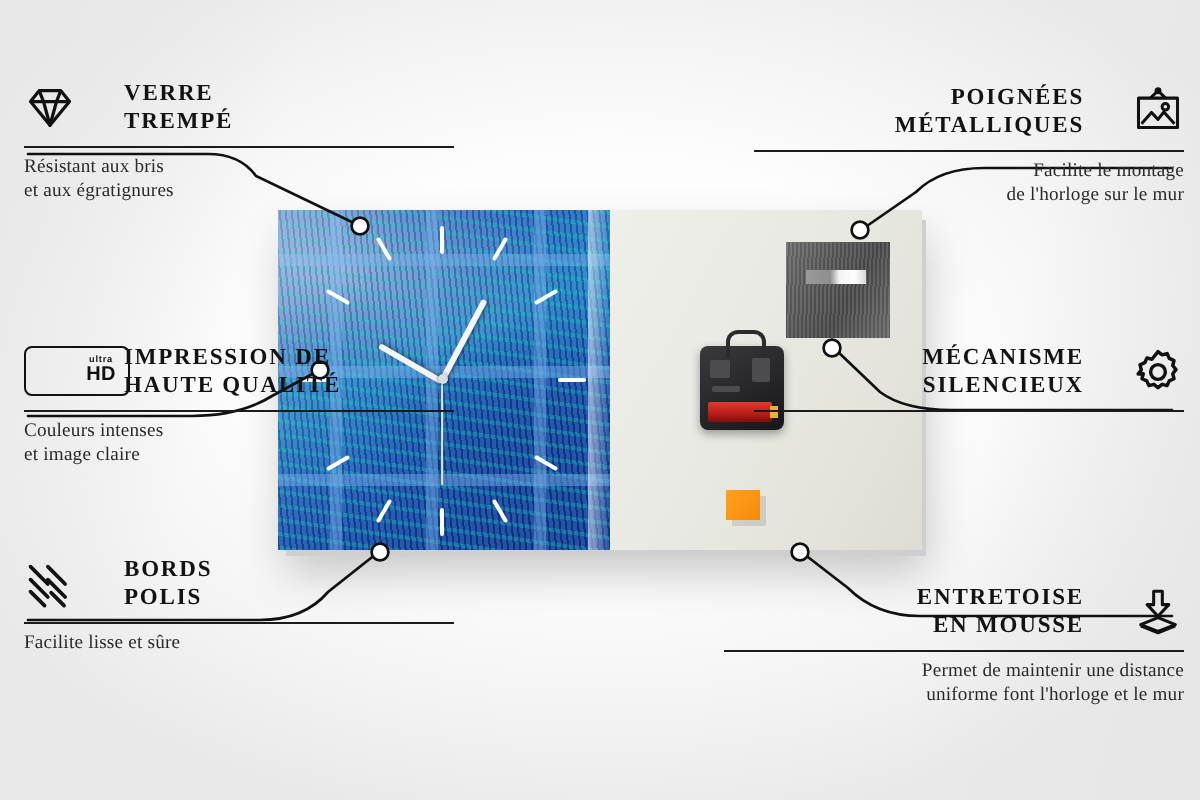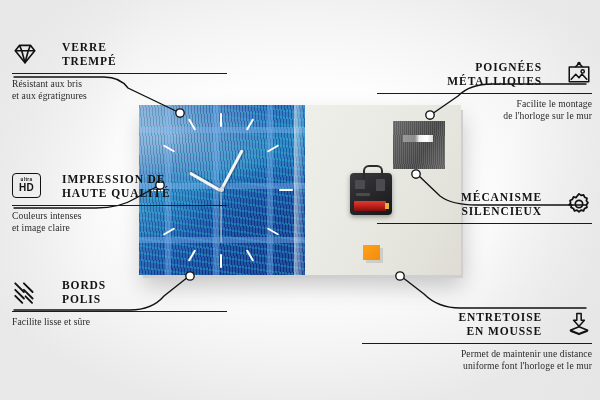--- a/index.html
+++ b/index.html
@@ -85,37 +85,37 @@
     background:linear-gradient(90deg,rgba(255,255,255,.55),rgba(255,255,255,0));}
 
   
   .wires{position:absolute;left:0;top:0;width:600px;height:400px;pointer-events:none;}
 
   
   .callout{position:absolute;width:215px;}
   .callout.left{left:12px;text-align:left;}
   .callout.right{right:8px;text-align:right;}
   .co-head{display:flex;align-items:center;gap:24px;}
-  .callout.right .co-head{justify-content:flex-end;margin-top:18px;}
+  .callout.right .co-head{justify-content:flex-end;}
   .co-title{
     font-family:"Liberation Serif",serif;
     font-weight:700;font-size:11.5px;letter-spacing:.9px;color:#131313;
     line-height:1.22;text-transform:uppercase;
   }
   .rule{height:1px;background:#1b1b1b;margin:5px 0 4px;}
   .co-sub{
     font-family:"Liberation Serif",serif;
     font-size:9.6px;line-height:1.27;color:#2a2a2a;letter-spacing:.1px;
   }
   .ico{width:26px;height:26px;flex:0 0 26px;color:#111;}
   .ico svg{display:block;width:26px;height:26px;}
   .hd-box{
     width:27px;height:23px;border:1.6px solid #111;border-radius:4px;
     display:flex;flex-direction:column;align-items:center;justify-content:center;
-    font-family:"Liberation Sans",sans-serif;color:#111;line-height:1;
+    font-family:"Liberation Sans",sans-serif;color:#111;line-height:1;padding-left:24px;
   }
   .hd-box .u{font-size:4.6px;letter-spacing:.4px;font-weight:700;margin-bottom:1px;}
   .hd-box .h{font-size:10px;font-weight:700;letter-spacing:.2px;}
 </style>
 </head>
 <body>
 
 <div class="stage">
 
   <div class="shadow"></div>

